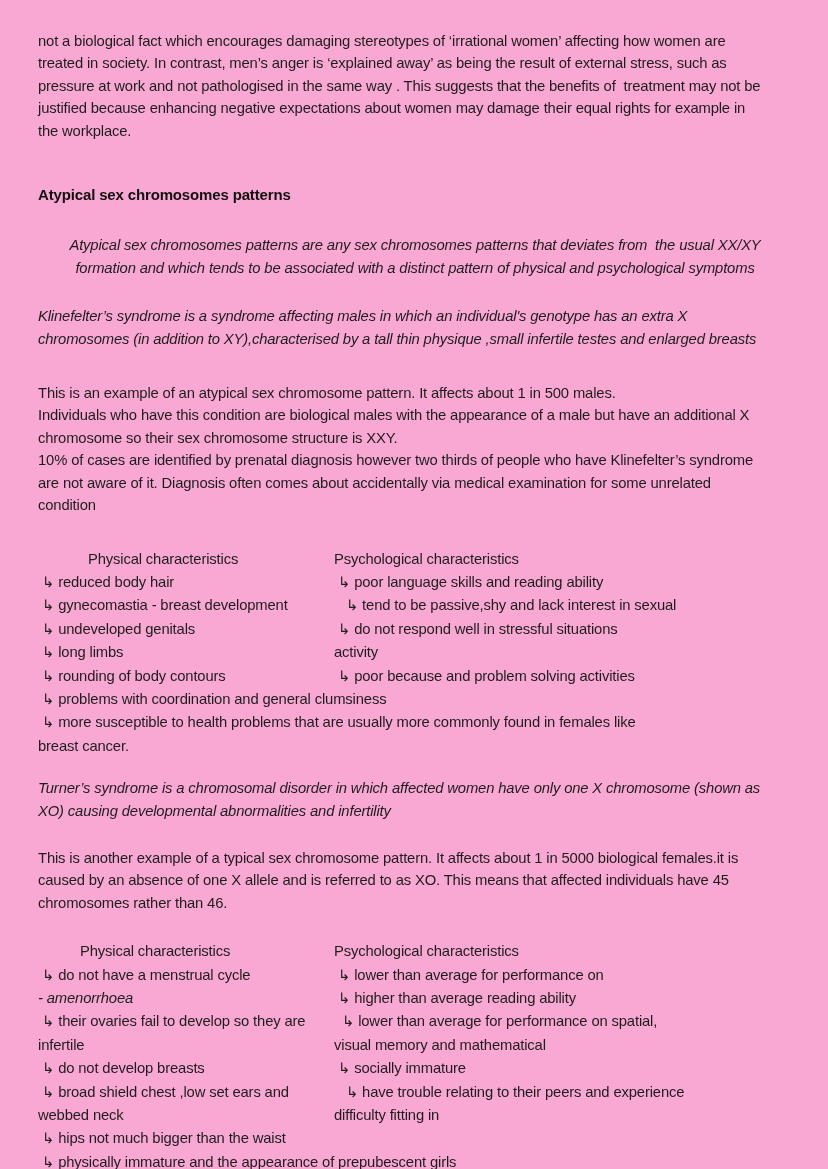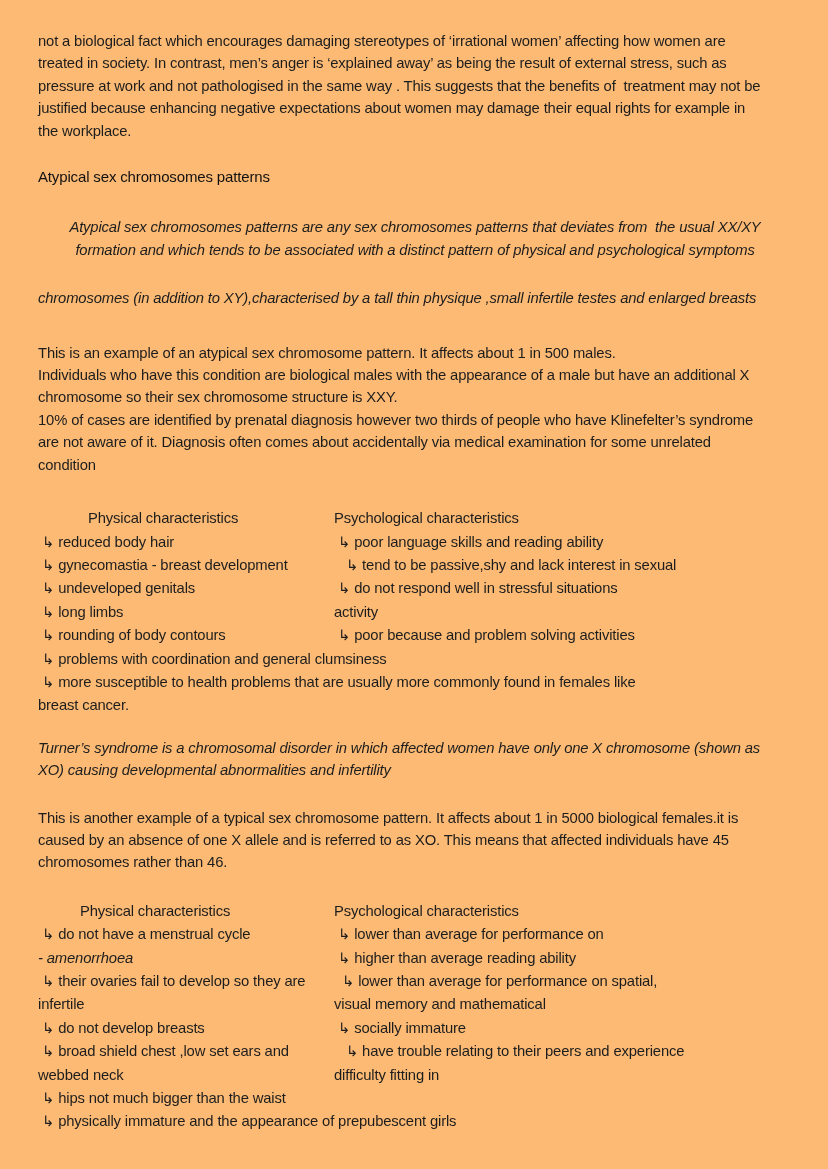--- a/index.html
+++ b/index.html
@@ -7,32 +7,32 @@
   body {
     font-family: "Liberation Sans", "DejaVu Sans", sans-serif;
     font-size: 14.8px;
     letter-spacing: -0.15px;
     color: #1d1d1d;
   }
   .page {
     position: relative;
     width: 828px;
     height: 1169px;
-    background: #fdba74;
+    background: #f9a8d4;
     padding: 30px 36px 0 38px;
     overflow: hidden;
   }
   .line, .cell, .full-line { white-space: pre; }
   .para .line { line-height: 22.4px; }
   .heading {
     font-size: 15px;
-    font-weight: normal;
+    font-weight: bold;
     color: #111111;
     line-height: 22.4px;
-    margin-top: 24px;
+    margin-top: 42px;
   }
   .italic { font-style: italic; }
   .def-para { margin-top: 28px; text-align: center; }
   .kdef-para { margin-top: 26px; }
   .kdesc-para { margin-top: 32px; }
   .char-table { margin-top: 31px; }
   .char-table .row { display: flex; line-height: 23.4px; }
   .char-table .cell.left { width: 290px; flex: none; }
   .char-table .cell.right { flex: 1; padding-left: 6px; }
   .char-table .full-line { line-height: 23.4px; }
@@ -58,20 +58,21 @@
   </div>
 
   <div class="heading">Atypical sex chromosomes patterns</div>
 
   <div class="para italic def-para">
     <div class="line">Atypical sex chromosomes patterns are any sex chromosomes patterns that deviates from  the usual XX/XY</div>
     <div class="line">formation and which tends to be associated with a distinct pattern of physical and psychological symptoms</div>
   </div>
 
   <div class="para italic kdef-para">
+    <div class="line">Klinefelter’s syndrome is a syndrome affecting males in which an individual's genotype has an extra X</div>
     <div class="line">chromosomes (in addition to XY),characterised by a tall thin physique ,small infertile testes and enlarged breasts</div>
   </div>
 
   <div class="para kdesc-para">
     <div class="line">This is an example of an atypical sex chromosome pattern. It affects about 1 in 500 males.</div>
     <div class="line">Individuals who have this condition are biological males with the appearance of a male but have an additional X</div>
     <div class="line">chromosome so their sex chromosome structure is XXY.</div>
     <div class="line">10% of cases are identified by prenatal diagnosis however two thirds of people who have Klinefelter’s syndrome</div>
     <div class="line">are not aware of it. Diagnosis often comes about accidentally via medical examination for some unrelated</div>
     <div class="line">condition</div>

